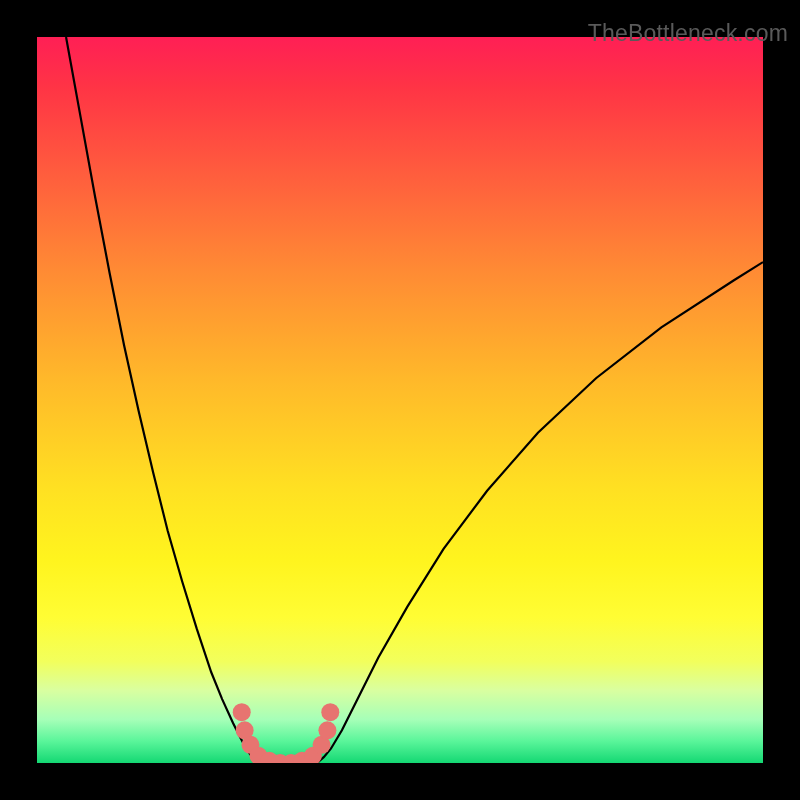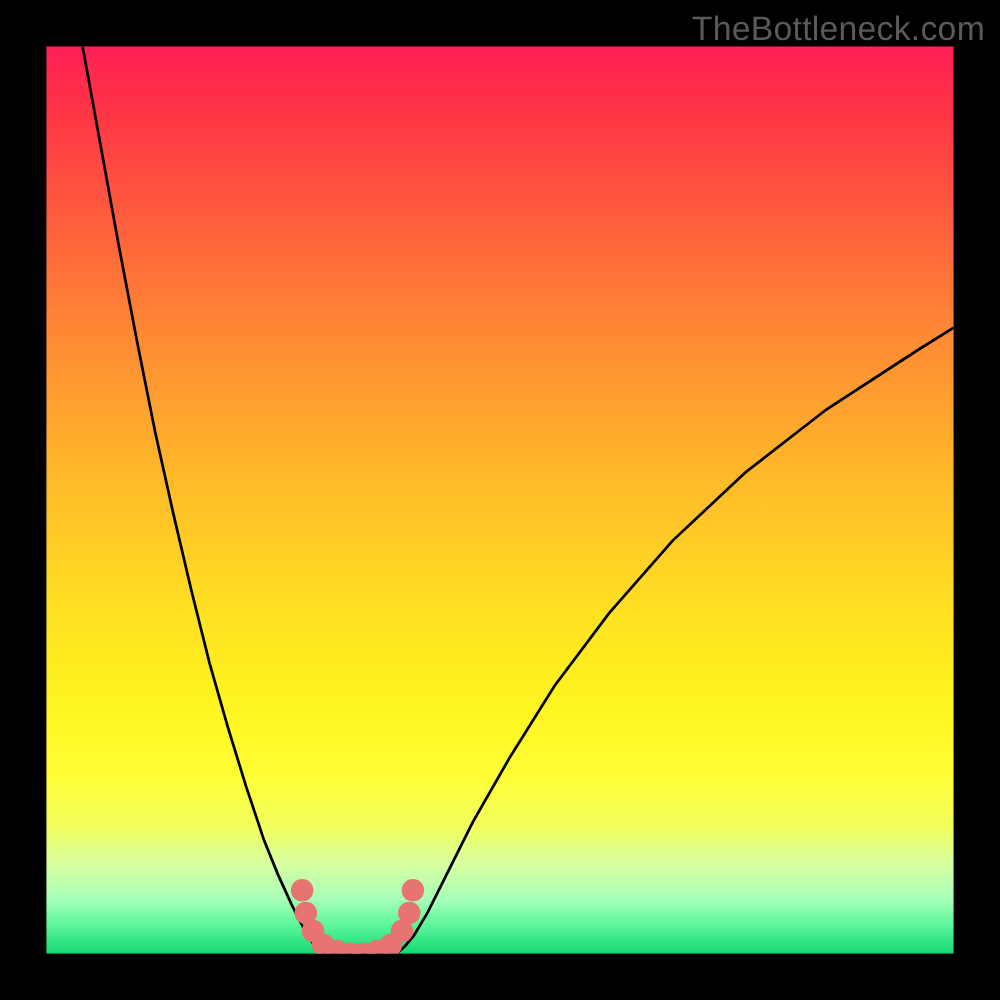--- a/index.html
+++ b/index.html
@@ -41,24 +41,24 @@
       #fffd34 80%,
       #f2ff5c 86%,
       #d9ffa0 90%,
       #a6ffb8 94%,
       #5af59a 97%,
       #14d873 100%
     );
   }
   .watermark {
     position: absolute;
-    top: 8px;
+    top: 20px;
     right: 12px;
     color: #5a5a5a;
-    font-size: 27px;
+    font-size: 23px;
     letter-spacing: 0.2px;
     font-weight: 400;
   }
   svg.curves {
     position: absolute;
     left: 0; top: 0;
   }
   .dots circle {
     fill: #e77470;
   }

